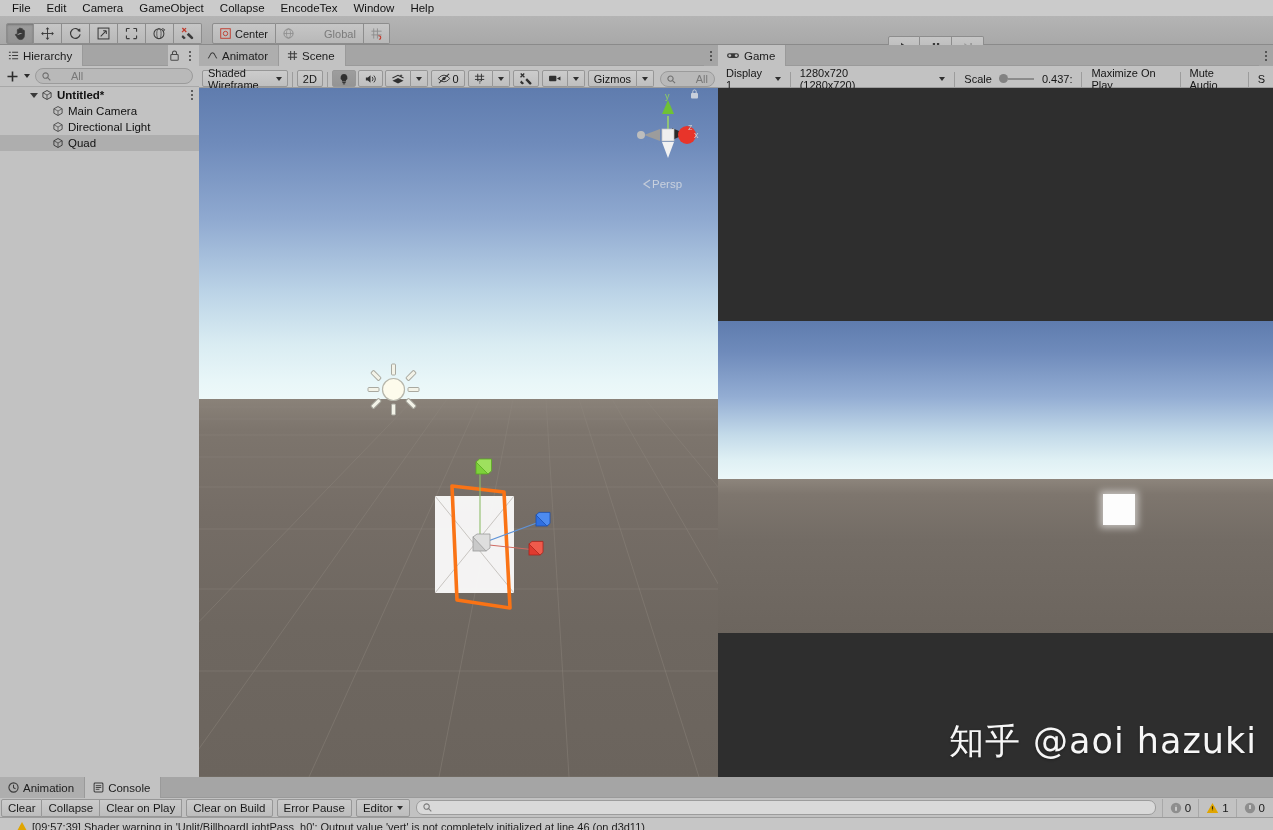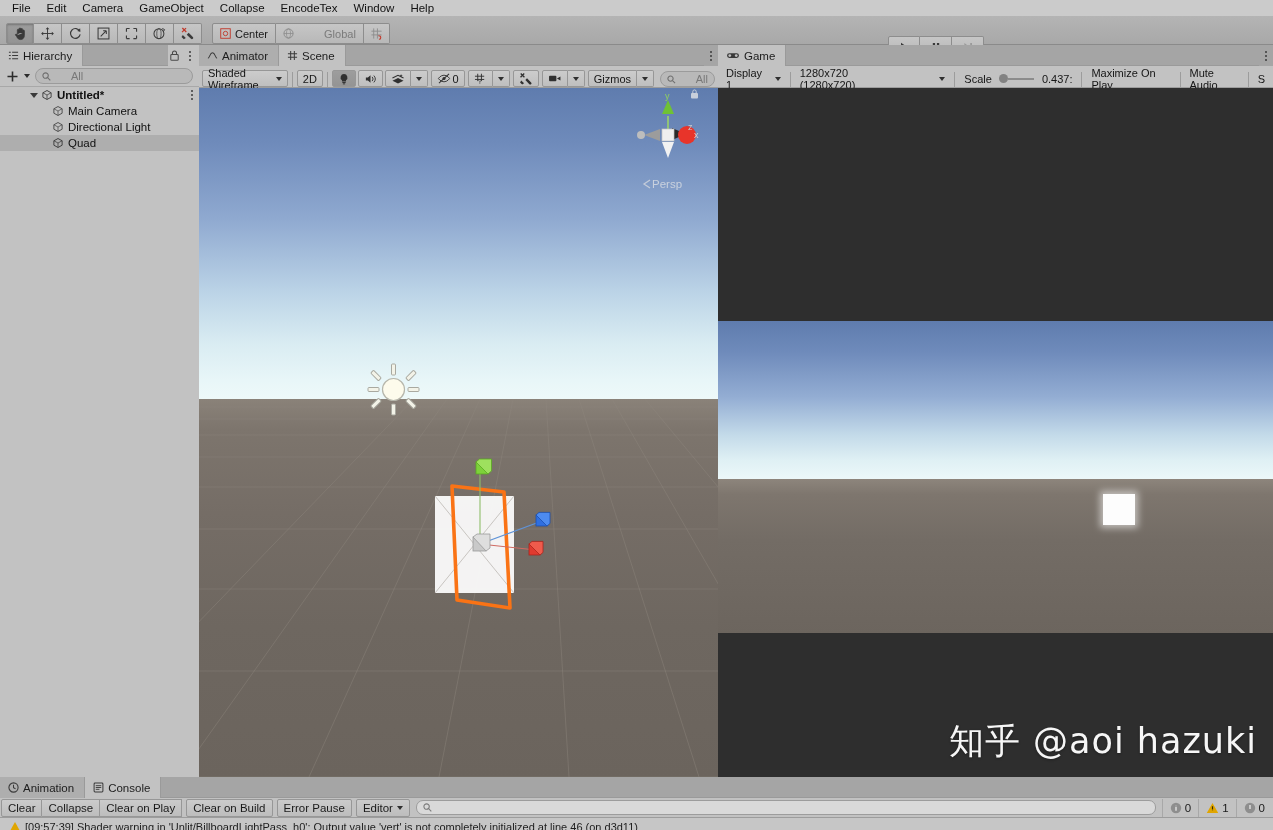--- a/index.html
+++ b/index.html
@@ -140,21 +140,21 @@
   }
 
   
   #console { left: 0; top: 777px; width: 1273px; height: 53px; }
   .c-tabs { height: 21px; background: #a5a5a5; display: flex; align-items: flex-end; }
   .c-toolbar { height: 20px; background: #c2c2c2; display: flex; align-items: center; padding: 0 1px; gap: 0; border-bottom: 1px solid #9c9c9c;}
   .cbtn { height: 18px; display: flex; align-items: center; padding: 0 6px; font-size: 11.5px;
           background: linear-gradient(#cbcbcb,#bdbdbd); border: 1px solid #979797; border-left-width: 0; cursor: default; }
   .cbtn.first { border-left-width: 1px; border-radius: 2px 0 0 2px; }
   .cbtn.rounded { border-left-width: 1px; border-radius: 2px; margin-left: 4px;}
-  .clist { background: #c6c6c6; height: 12px; position: relative; overflow: hidden; }
+  .clist { background: #c6c6c6; height: 12px; position: relative; overflow: hidden; padding-left: 7px; }
   .crow { display: flex; align-items: center; gap: 5px; padding-left: 10px; font-size: 11px; color: #1d1d1d; height: 17px; }
   .csearch { flex:1; height: 15px; background: #d9d9d9; border: 1px solid #9c9c9c; border-radius: 7px;
              display: flex; align-items: center; padding: 0 6px; margin: 0 6px; }
   .counter { display: flex; align-items: center; gap: 3px; padding: 0 7px; height: 18px;
              border-left: 1px solid #a8a8a8; font-size: 11.5px; }
 
   .warn-tri { width: 0; height: 0; border-left: 5px solid transparent; border-right: 5px solid transparent; border-bottom: 9px solid #e0a500; }
 </style>
 </head>
 <body>

